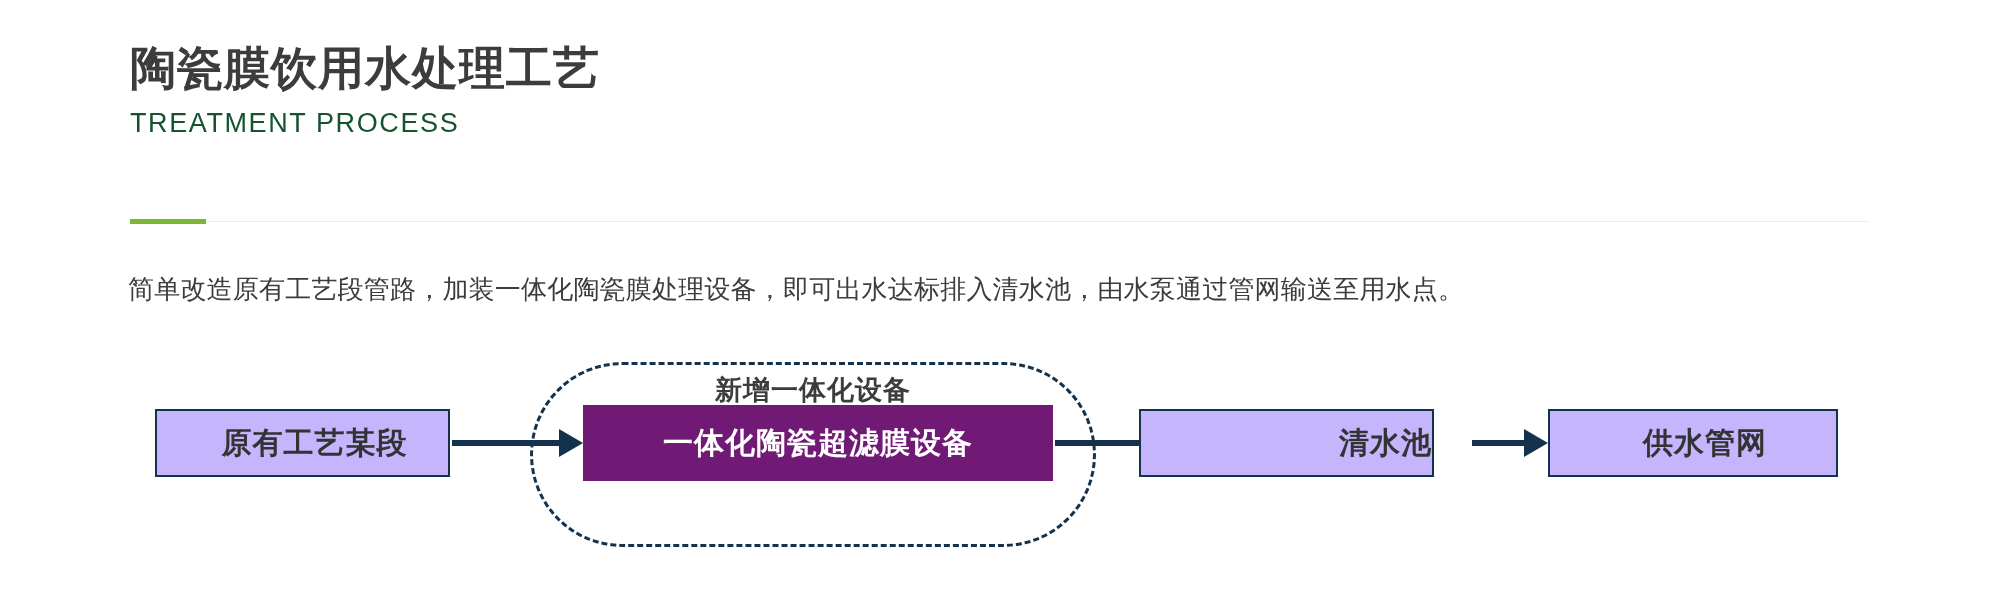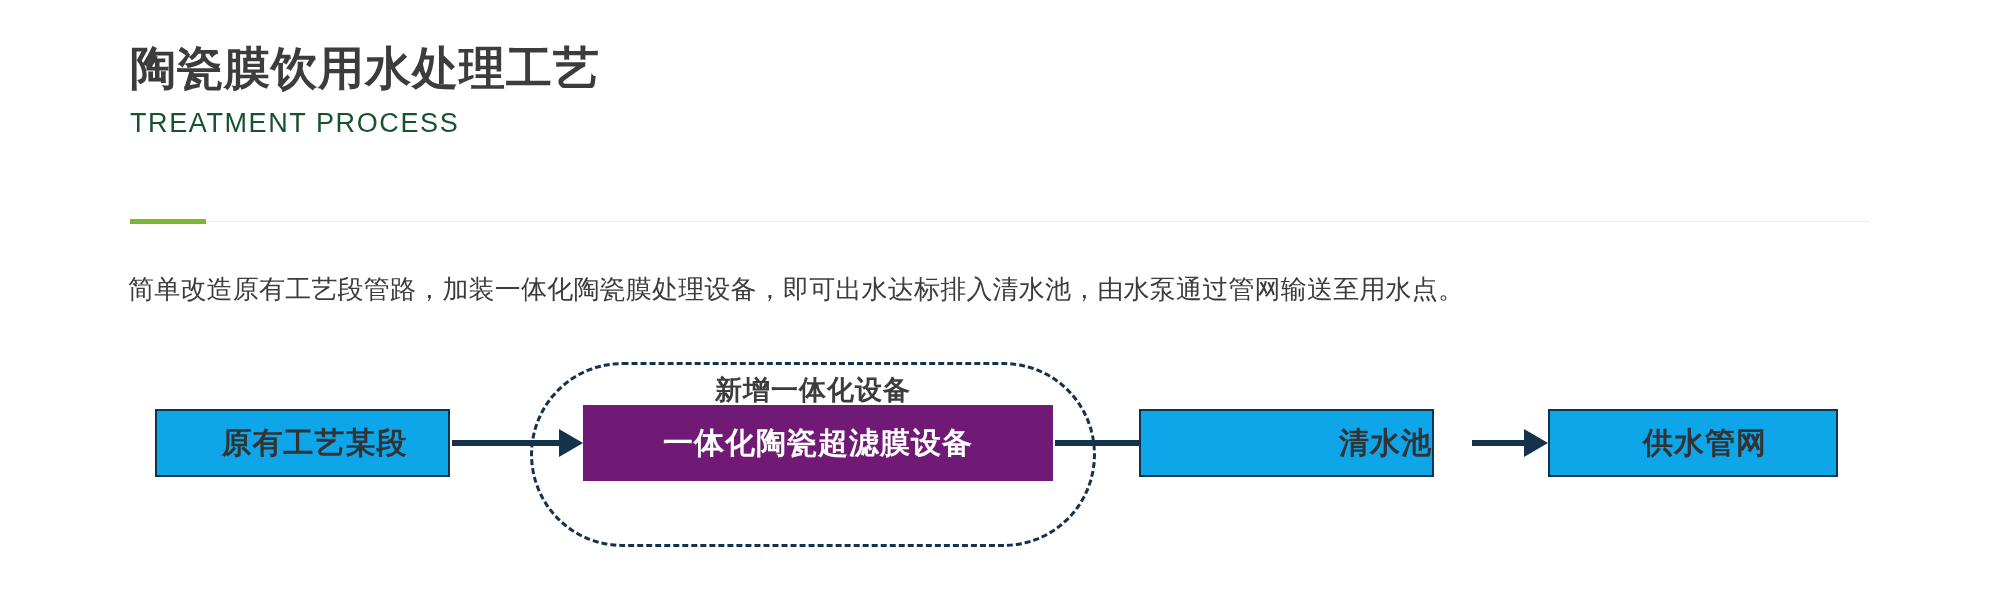--- a/index.html
+++ b/index.html
@@ -59,21 +59,21 @@
 
   .node{
     position:absolute;
     box-sizing:border-box;
     display:flex;align-items:center;justify-content:center;
     font-size:30px;font-weight:bold;
     letter-spacing:1px;
     white-space:nowrap;
   }
   .node.outline{
-    background:#0ea5e9;
+    background:#c4b5fd;
     border:2px solid #14324c;
     color:#333333;
     padding-left:24px;
   }
   .node.filled{
     background:#701a75;
     border:none;
     color:#ffffff;
   }
 

